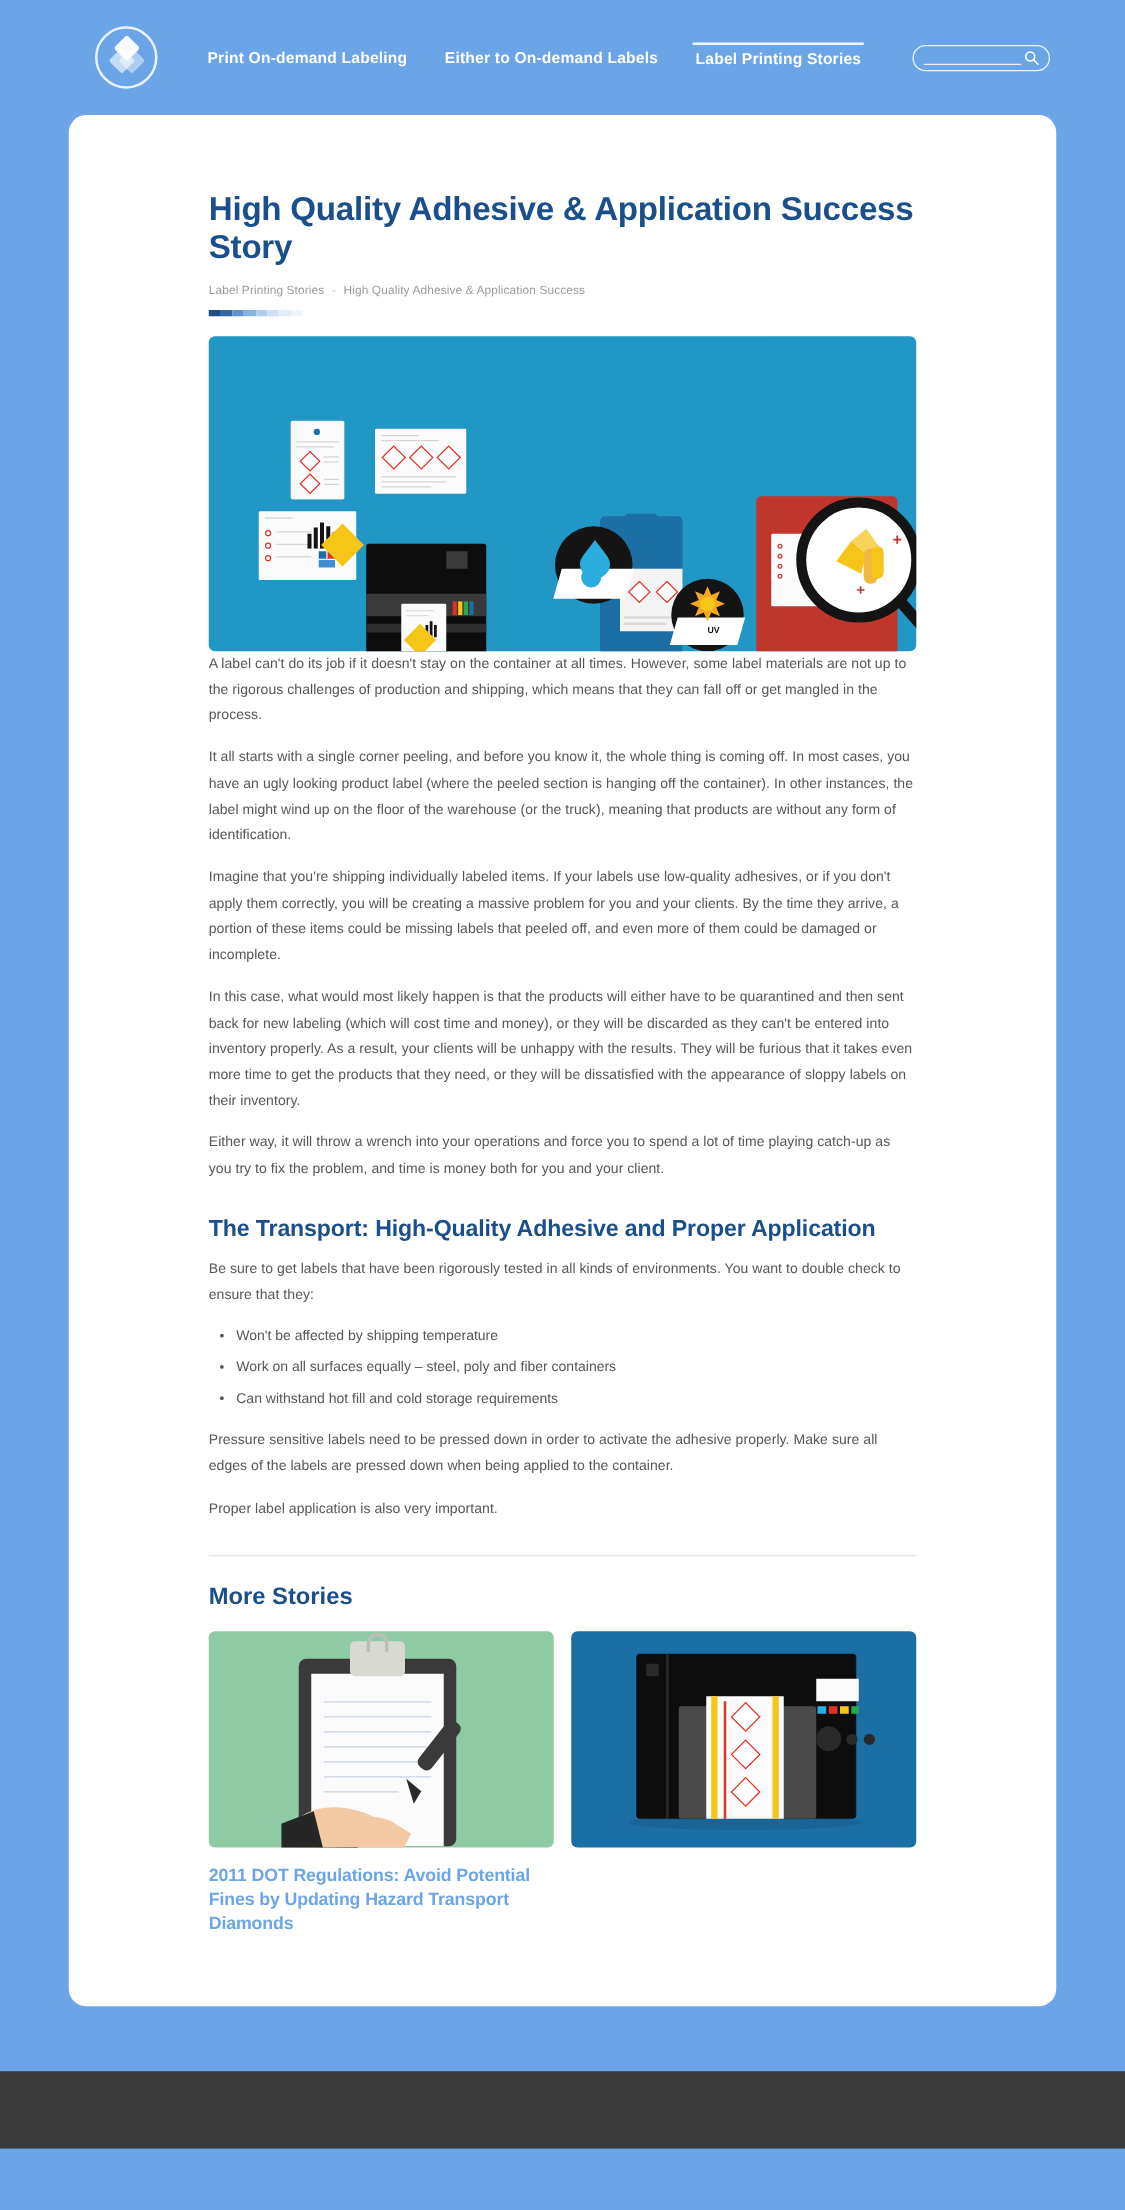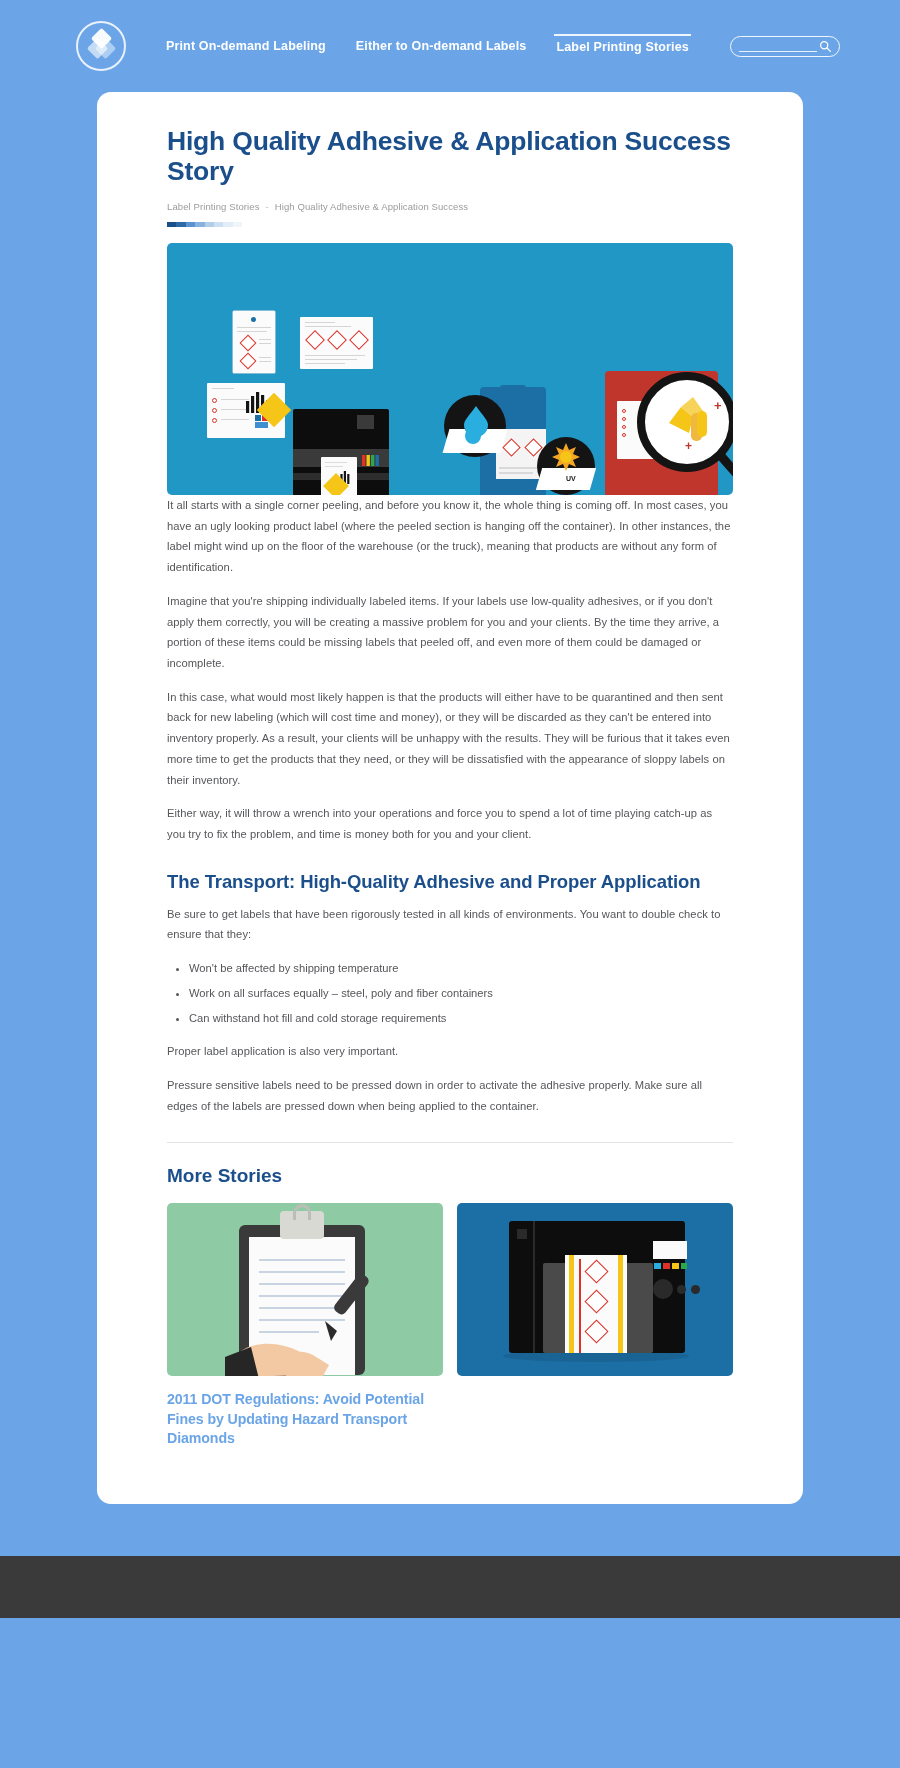--- a/index.html
+++ b/index.html
@@ -54,24 +54,24 @@
     width: 78px; font-size: 10px; color: #fff;
     border-bottom: 1px solid rgba(255,255,255,.85);
     height: 11px; padding: 0;
   }
   .search-input::placeholder { color: rgba(255,255,255,.8); }
   .search-icon { position: absolute; right: 7px; top: 3px; width: 13px; height: 13px; }
 
   
   .page-wrap { width: 900px; background: #6ba5e7; padding: 0 0 52px 0; }
   .content-card {
-    width: 706px; margin: 0 auto;
+    width: 790px; margin: 0 auto;
     background: #ffffff;
     border-radius: 14px;
-    padding: 34px 0 56px 0;
+    padding: 60px 0 56px 0;
   }
   .inner { width: 566px; margin: 0 auto; }
 
   h1.page-title {
     color: #1b4f8c;
     font-size: 26.5px; font-weight: 800;
     letter-spacing: -0.2px; line-height: 1.15;
     font-family: "Liberation Sans", sans-serif;
   }
   .breadcrumb {
@@ -294,35 +294,36 @@
         <path d="M10 32 L22 16 L34 26 L30 42 Z" fill="#f5c518"></path>
         <path d="M22 16 L34 6 L44 20 L34 26 Z" fill="#f7d35a"></path>
         <rect x="32" y="22" width="11" height="28" rx="5" fill="#f0b840"></rect>
         <rect x="38" y="20" width="10" height="26" rx="5" fill="#f5c518"></rect>
       </svg>
       <div style="position:absolute;left:520px;top:140px;color:#ffffff;font-size:15px;font-weight:700">+</div>
       <div style="position:absolute;left:547px;top:155px;color:#c0352c;font-size:13px;font-weight:700">+</div>
       <div style="position:absolute;left:518px;top:196px;color:#c0352c;font-size:12px;font-weight:700">+</div>
     </div>
 
+    <p class="body-copy">A label can't do its job if it doesn't stay on the container at all times. However, some label materials are not up to the rigorous challenges of production and shipping, which means that they can fall off or get mangled in the process.</p>
     <p class="body-copy">It all starts with a single corner peeling, and before you know it, the whole thing is coming off. In most cases, you have an ugly looking product label (where the peeled section is hanging off the container). In other instances, the label might wind up on the floor of the warehouse (or the truck), meaning that products are without any form of identification.</p>
 
     <p class="body-copy">Imagine that you're shipping individually labeled items. If your labels use low-quality adhesives, or if you don't apply them correctly, you will be creating a massive problem for you and your clients. By the time they arrive, a portion of these items could be missing labels that peeled off, and even more of them could be damaged or incomplete.</p>
     <p class="body-copy">In this case, what would most likely happen is that the products will either have to be quarantined and then sent back for new labeling (which will cost time and money), or they will be discarded as they can't be entered into inventory properly. As a result, your clients will be unhappy with the results. They will be furious that it takes even more time to get the products that they need, or they will be dissatisfied with the appearance of sloppy labels on their inventory.</p>
     <p class="body-copy">Either way, it will throw a wrench into your operations and force you to spend a lot of time playing catch-up as you try to fix the problem, and time is money both for you and your client.</p>
 
     <h2 class="section-head">The Transport: High-Quality Adhesive and Proper Application</h2>
     <p class="body-copy">Be sure to get labels that have been rigorously tested in all kinds of environments. You want to double check to ensure that they:</p>
     <ul class="body-list">
       <li>Won't be affected by shipping temperature</li>
       <li>Work on all surfaces equally – steel, poly and fiber containers</li>
       <li>Can withstand hot fill and cold storage requirements</li>
     </ul>
+    <p class="body-copy">Pressure sensitive labels need to be pressed down in order to activate the adhesive properly. Make sure all edges of the labels are pressed down when being applied to the container.</p>
     <p class="body-copy">Proper label application is also very important.</p>
-    <p class="body-copy">Pressure sensitive labels need to be pressed down in order to activate the adhesive properly. Make sure all edges of the labels are pressed down when being applied to the container.</p>
 
     <hr class="divider">
 
     <h2 class="more-head">More Stories</h2>
 
     <div class="story-grid">
 
       <div class="story-card">
         <div class="story-thumb" style="background:#8ecba4">
           <div style="position:absolute;left:72px;top:22px;width:126px;height:150px;background:#3a3a3a;border-radius:6px"></div>

